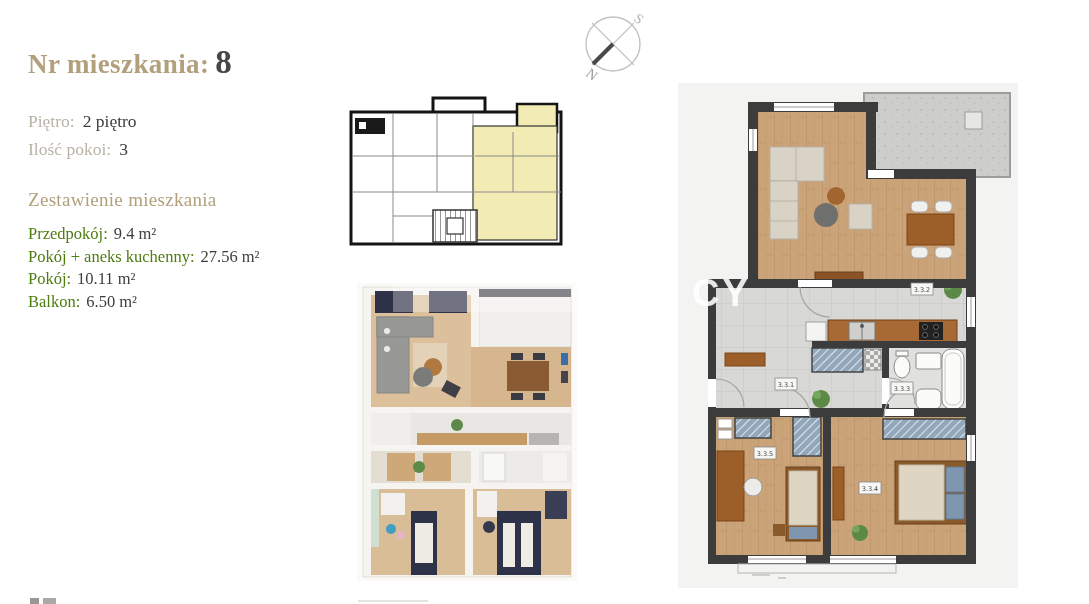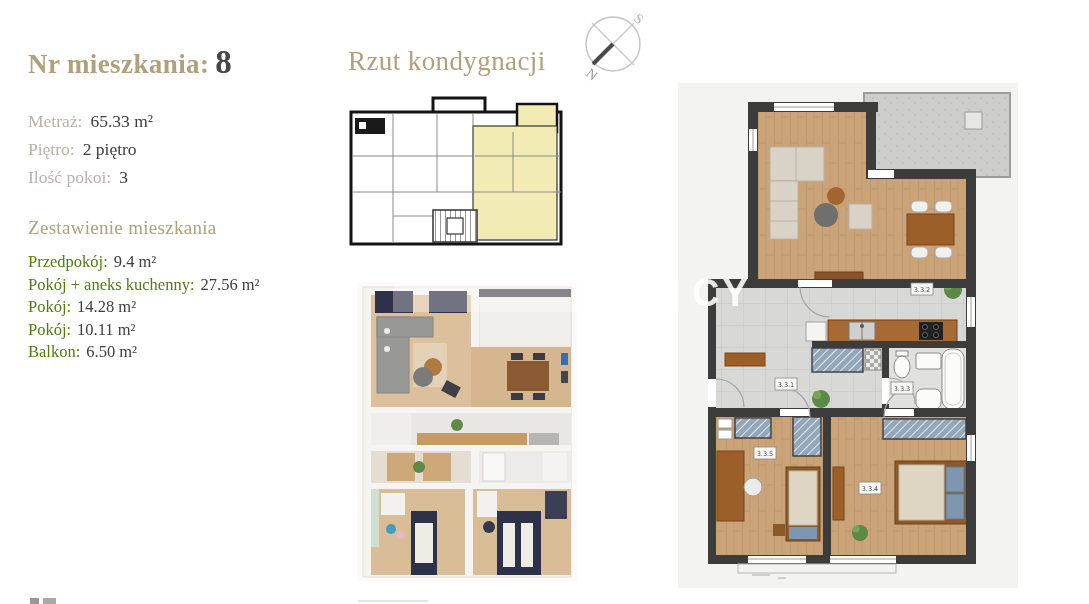--- a/index.html
+++ b/index.html
@@ -38,50 +38,43 @@
 <body>
 
 <div id="page">
 
   <div id="left-panel">
     <div class="apt-heading">
       <span>Nr mieszkania:</span><span class="num">8</span>
     </div>
     <div class="details">
       <div class="row">
-        <span class="lbl">Metraż:</span><span class="val">65.33 m²</span>
-      </div>
-      <div class="row">
         <span class="lbl">Piętro:</span><span class="val">2 piętro</span>
       </div>
       <div class="row">
         <span class="lbl">Ilość pokoi:</span><span class="val">3</span>
       </div>
     </div>
     <div class="areas-heading">Zestawienie mieszkania</div>
     <div class="areas">
       <div class="row">
         <span class="lbl">Przedpokój:</span><span class="val">9.4 m²</span>
       </div>
       <div class="row">
         <span class="lbl">Pokój + aneks kuchenny:</span><span class="val">27.56 m²</span>
       </div>
       <div class="row">
-        <span class="lbl">Pokój:</span><span class="val">14.28 m²</span>
-      </div>
-      <div class="row">
         <span class="lbl">Pokój:</span><span class="val">10.11 m²</span>
       </div>
       <div class="row">
         <span class="lbl">Balkon:</span><span class="val">6.50 m²</span>
       </div>
     </div>
   </div>
 
-  <div id="floor-heading">Rzut kondygnacji</div>
 
   <svg id="compass" width="64" height="76" viewBox="0 0 64 76">
     <circle cx="31" cy="38" r="27" fill="none" stroke="#c3c3c1" stroke-width="1.4"></circle>
     <line x1="10" y1="17" x2="52" y2="59" stroke="#c6c6c4" stroke-width="1.3"></line>
     <line x1="52" y1="17" x2="10" y2="59" stroke="#c6c6c4" stroke-width="1.3"></line>
     <line x1="31" y1="38" x2="11" y2="58" stroke="#4a4a4a" stroke-width="4"></line>
     <text x="51" y="14" font-family="Liberation Serif,serif" font-size="14" fill="#b4b4b2" transform="rotate(38 51 14)">S</text>
     <text x="3" y="69" font-family="Liberation Serif,serif" font-size="14" fill="#9a9a98" transform="rotate(38 3 69)">N</text>
   </svg>
 

